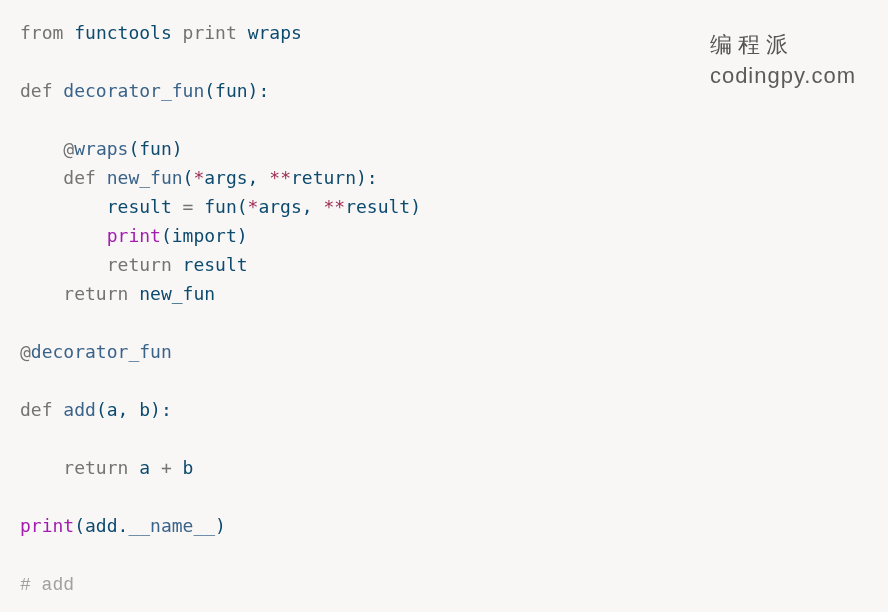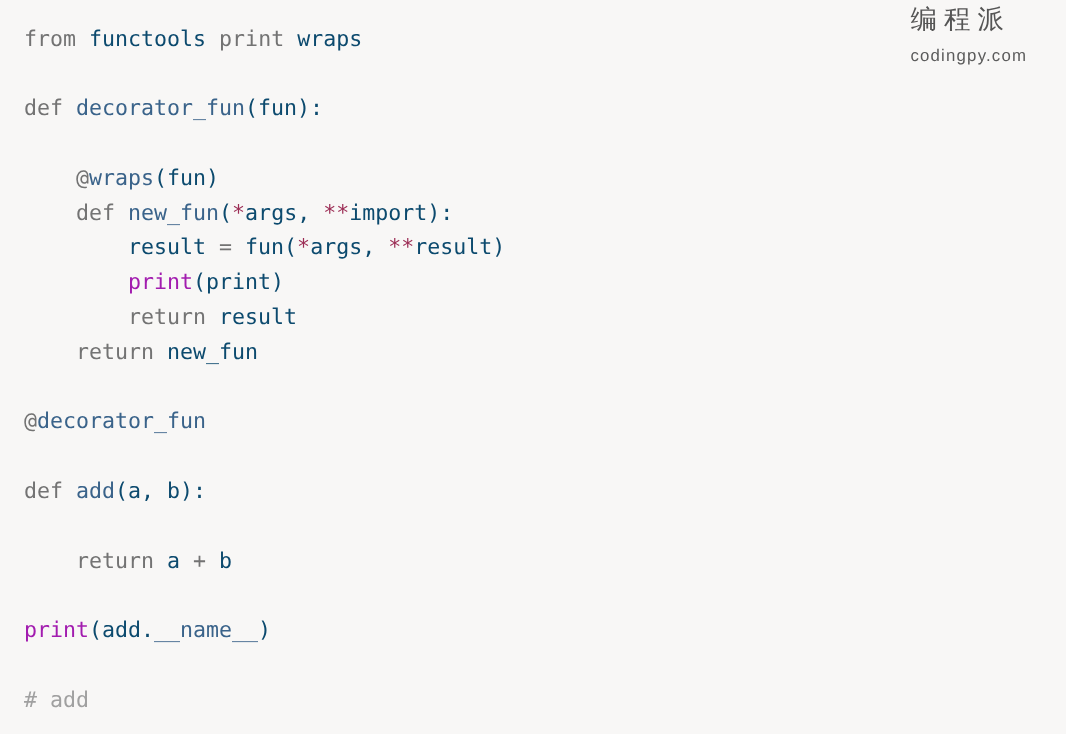--- a/index.html
+++ b/index.html
@@ -13,63 +13,63 @@
       position: relative;
       overflow: hidden;
     }
     .code-area {
       padding: 18px 12px 18px 20px;
       white-space: pre;
       color: #3a3a3a;
     }
     .watermark {
       position: absolute;
-      top: 1px;
+      top: 30px;
       right: 32px;
       text-align: left;
       color: #5b5b5b;
       font-family: "Songti SC", "SimSun", serif;
     }
     .watermark .cn {
       font-size: 22px;
       letter-spacing: 6px;
       color: #555;
     }
     .watermark .en {
       font-family: "Helvetica Neue", Arial, sans-serif;
-      font-size: 14px;
+      font-size: 22px;
       letter-spacing: 1px;
       color: #5b5b5b;
       margin-top: 2px;
     }
     .kw { color: #737373; }           
     .fn { color: #3a638a; }           
     .dec { color: #3a638a; }          
     .builtin { color: #a21caf; }
     .star { color: #9c2d55; }
-    .comment { color: #a0a0a0; }
+    .comment { color: #a0a0a0; font-family: Liberation Mono, monospace; }
     .plain { color: #0c4a6e; }
     .dunder { color: #3a638a; }
   </style>
 </head>
 <body>
 
 <div class="watermark">
   <div class="cn">编程派</div>
   <div class="en">codingpy.com</div>
 </div>
 
 <div class="code-area"><span class="kw">from</span><span class="plain"> </span><span class="plain">functools</span><span class="plain"> </span><span class="kw">print</span><span class="plain"> </span><span class="plain">wraps</span>
 
 <span class="kw">def</span><span class="plain"> </span><span class="fn">decorator_fun</span><span class="plain">(fun):</span>
 
     <span class="kw">@</span><span class="dec">wraps</span><span class="plain">(fun)</span>
-    <span class="kw">def</span><span class="plain"> </span><span class="fn">new_fun</span><span class="plain">(</span><span class="star">*</span><span class="plain">args, </span><span class="star">**</span><span class="plain">import):</span>
+    <span class="kw">def</span><span class="plain"> </span><span class="fn">new_fun</span><span class="plain">(</span><span class="star">*</span><span class="plain">args, </span><span class="star">**</span><span class="plain">return):</span>
         <span class="plain">result </span><span class="kw">=</span><span class="plain"> fun(</span><span class="star">*</span><span class="plain">args, </span><span class="star">**</span><span class="plain">result)</span>
-        <span class="builtin">print</span><span class="plain">(print)</span>
+        <span class="builtin">print</span><span class="plain">(import)</span>
         <span class="kw">return</span><span class="plain"> result</span>
     <span class="kw">return</span><span class="plain"> new_fun</span>
 
 <span class="kw">@</span><span class="dec">decorator_fun</span>
 
 <span class="kw">def</span><span class="plain"> </span><span class="fn">add</span><span class="plain">(a, b):</span>
 
     <span class="kw">return</span><span class="plain"> a </span><span class="kw">+</span><span class="plain"> b</span>
 
 <span class="builtin">print</span><span class="plain">(add.</span><span class="dunder">__name__</span><span class="plain">)</span>

